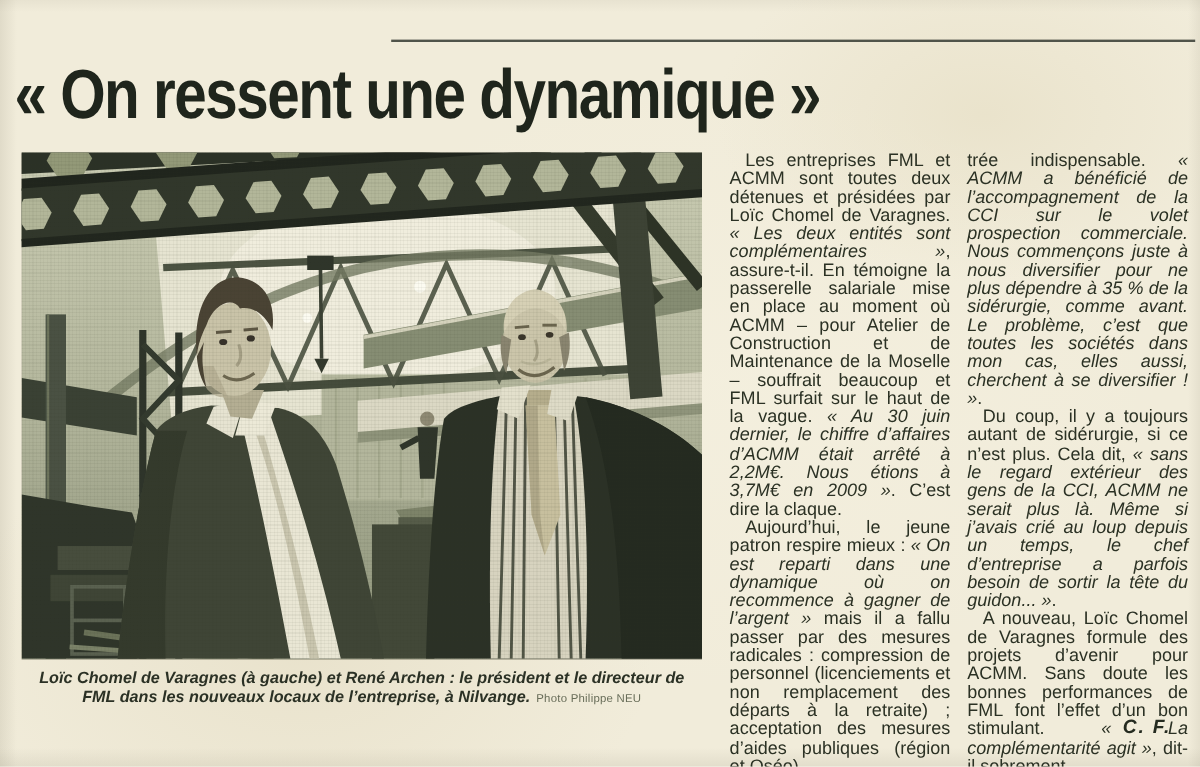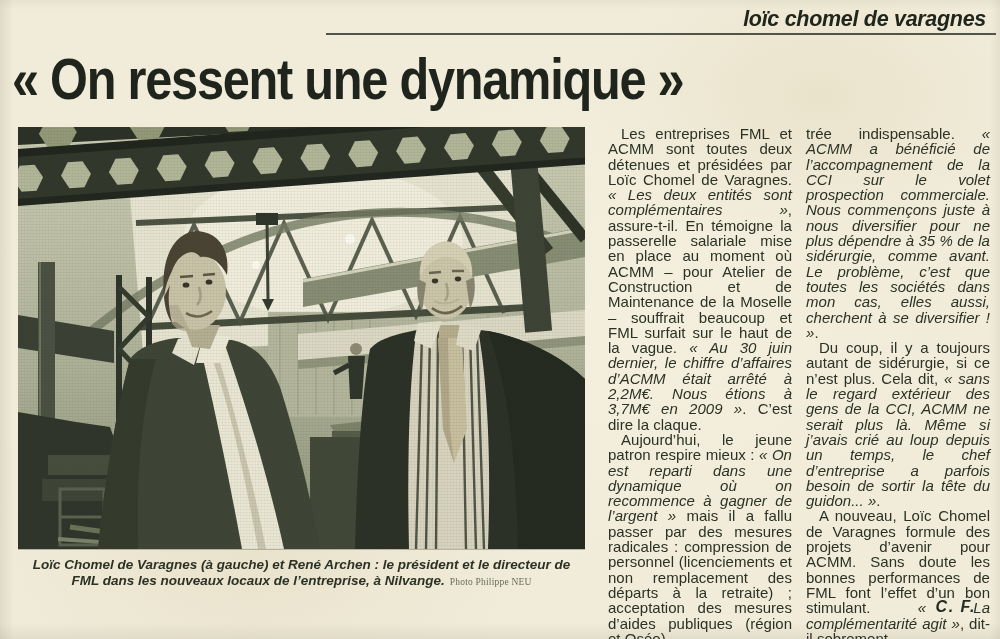--- a/index.html
+++ b/index.html
@@ -33,21 +33,21 @@
   .grain{position:absolute;inset:0;pointer-events:none;
     background:
       repeating-linear-gradient(0deg, rgba(45,50,32,.055) 0 1px, rgba(0,0,0,0) 1px 3px),
       repeating-linear-gradient(90deg, rgba(45,50,32,.04) 0 1px, rgba(0,0,0,0) 1px 3px);}
   .caption{
     position:absolute;left:18px;top:557px;width:567px;text-align:center;
     font-size:13.5px;line-height:16px;font-weight:bold;font-style:italic;color:#2b3125;
   }
   .caption .credit{
     font-size:9.5px;font-weight:normal;font-style:normal;color:#686d59;
-    letter-spacing:.2px;margin-left:5px;white-space:nowrap;font-family:Liberation Serif, serif;
+    letter-spacing:.2px;margin-left:5px;white-space:nowrap;
   }
   .col{
     position:absolute;top:126px;width:184px;text-align:justify;
     font-size:15px;line-height:15.3px;color:#2b3124;letter-spacing:.02px;
   }
   .col1{left:608px;}
   .col2{left:806px;}
   .para{margin:0;}
   .para.indent{text-indent:13px;}
   .it{font-style:italic;}
@@ -55,21 +55,20 @@
     position:absolute;right:24px;top:562px;
     font-size:16px;font-weight:bold;font-style:italic;color:#252b20;letter-spacing:1.5px;margin-top:36px;
   }
 </style>
 </head>
 <body>
 
 <div class="page">
 
   <div class="masthead-rule"></div>
-  <div class="masthead-author">loïc chomel de varagnes</div>
 
   <h1 class="headline">« On ressent une dynamique »</h1>
 
   <figure class="photo-wrap">
     <svg viewBox="0 0 567 422" preserveAspectRatio="none">
       <defs>
         <linearGradient id="sky" x1="0" y1="0" x2="0" y2="1">
           <stop offset="0" stop-color="#c9cbb2"></stop>
           <stop offset=".45" stop-color="#b5b89e"></stop>
           <stop offset="1" stop-color="#8d937a"></stop>

